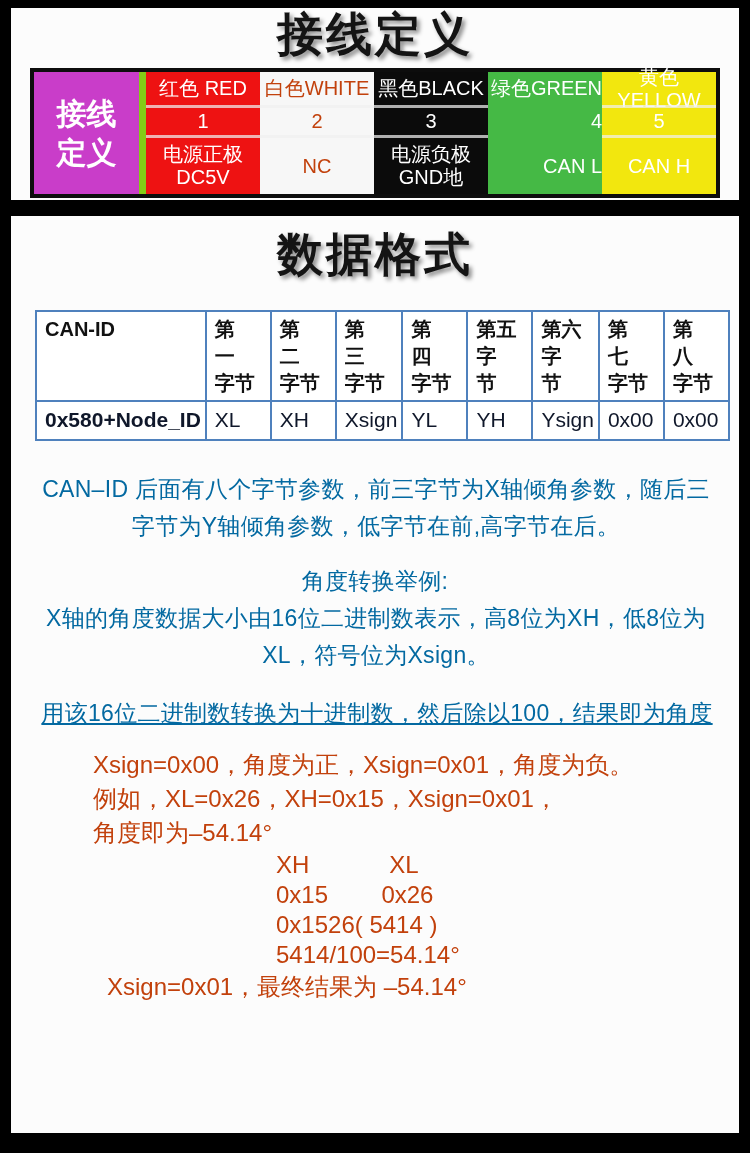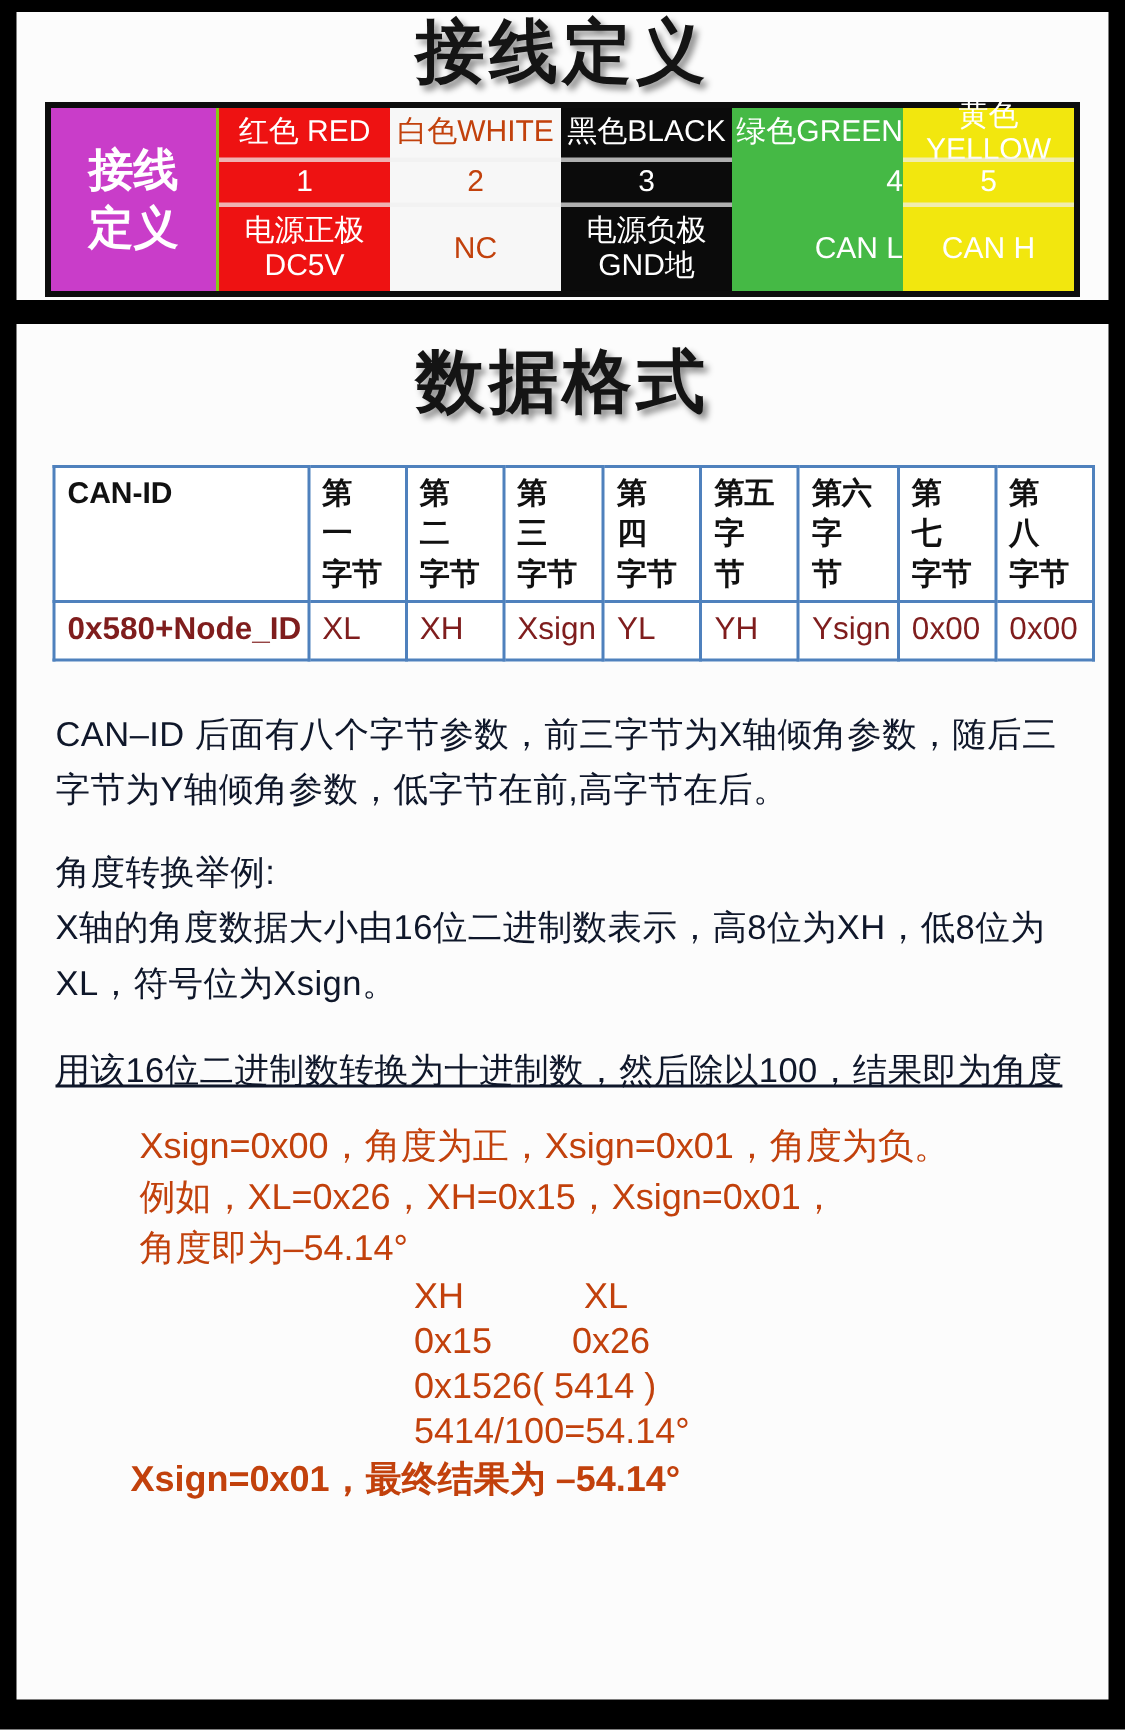--- a/index.html
+++ b/index.html
@@ -28,21 +28,21 @@
   .wiring-table {
     width:690px; height:130px; margin:2px auto 0;
     background:#0d0d0d; border:4px solid #0d0d0d;
     display:flex;
   }
   .wt-left {
     width:112px; flex:none;
     display:flex; align-items:center; justify-content:center;
     font-size:30px; font-weight:700; line-height:1.3;
     white-space:pre-line; text-align:center;
-    border-right:2px solid #84cc16;
+    border-right:7px solid #84cc16;
   }
   .wt-col { flex:1; display:flex; flex-direction:column; }
   .wt-cell {
     display:flex; align-items:center; justify-content:center;
     font-size:20px; text-align:center; white-space:pre-line; line-height:1.15;
   }
   .row-name { height:33px; }
   .row-pin  { height:27px; }
   .row-fn   { flex:1; }
   .wt-div { height:3px; background:rgba(240,240,240,0.72); }
@@ -50,37 +50,37 @@
   
   .data-table { border-collapse:collapse; margin:20px 1px 0 24px; background:#fff; }
   .data-table th, .data-table td {
     border:2px solid var(--table-border, #4f81bd);
     text-align:left; vertical-align:top;
   }
   .data-table th {
     font-size:20px; font-weight:700; color:#111;
     line-height:27px; padding:4px 4px 3px 8px; white-space:pre-line;
   }
-  .data-table td { font-size:21px; color:#7f1d1d; padding:5px 4px 6px 8px; line-height:26px; }
+  .data-table td { font-size:21px; color:#0f172a; padding:5px 4px 6px 8px; line-height:26px; }
   .col-id { width:154px; }
   .col-b  { width:65px; }
   .cell-bold { font-weight:700; }
 
   
-  .body-text { font-size:23px; color:#0f172a; line-height:37px; letter-spacing:0.3px; }
+  .body-text { font-size:23px; color:#0369a1; line-height:37px; letter-spacing:0.3px;text-align:center; }
   .p1 { margin:30px 24px 0 26px; }
   .p2 { margin:18px 26px 0; }
   .p3 { margin:0 24px 0 26px; }
   .p4 { margin:22px 22px 0 26px; line-height:34px;text-decoration:underline; }
 
   .example { font-size:24px; color:#c2410c; }
   .rules { margin-top:18px; }
   .rules .ex-line { padding-left:82px; line-height:34px; white-space:pre; }
   .calc .ex-line  { padding-left:265px; line-height:30px; white-space:pre; }
-  .final-line     { padding-left:76px; line-height:34px; white-space:pre;font-weight:bold; }
+  .final-line     { padding-left:96px; line-height:34px; white-space:pre; }
 </style>
 </head>
 <body style="background-color: rgb(0, 0, 0);">
 
 <div class="panel panel1">
   <div class="title-row">
     <span class="page-title">接线定义</span>
     <svg class="mag-icon" width="42" height="42" viewBox="0 0 42 42">
       <circle cx="17" cy="16" r="11.5" fill="#cfe9f7" stroke="#929aa2" stroke-width="3.6"></circle>
       <ellipse cx="13.5" cy="11.5" rx="5" ry="3.6" fill="#f3fbff" transform="rotate(-35 13.5 11.5)"></ellipse>

